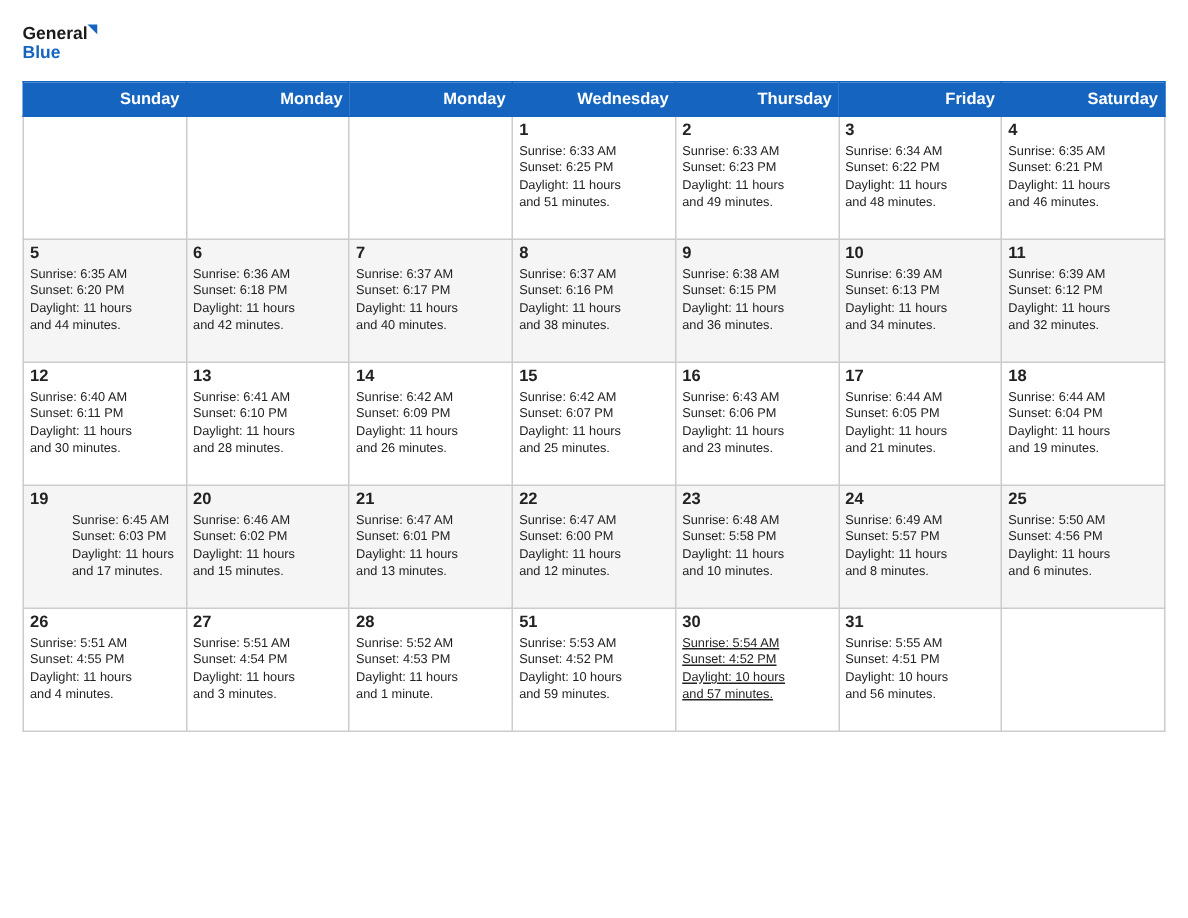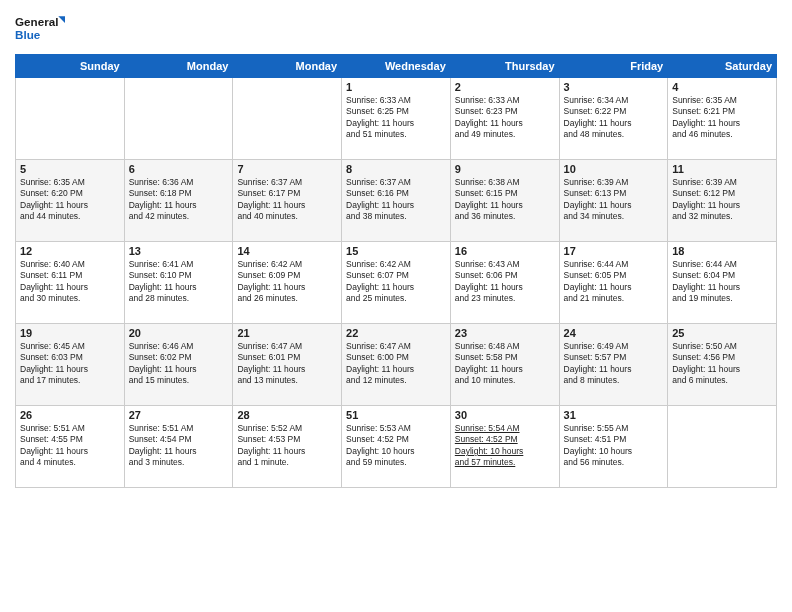--- a/index.html
+++ b/index.html
@@ -243,21 +243,21 @@
             <span class="day-number">18</span>
             <div class="day-info" style="white-space: pre-line;">Sunrise: 6:44 AM
 Sunset: 6:04 PM
 Daylight: 11 hours
 and 19 minutes.</div>
           </td>
         </tr>
         <tr>
           <td>
             <span class="day-number">19</span>
-            <div class="day-info" style="white-space: pre-line;">Sunrise: 6:45 AM
+            <div class="day-info" style="white-space: pre-line; margin-left: 28px;">Sunrise: 6:45 AM
 Sunset: 6:03 PM
 Daylight: 11 hours
 and 17 minutes.</div>
           </td>
           <td>
             <span class="day-number">20</span>
             <div class="day-info" style="white-space: pre-line;">Sunrise: 6:46 AM
 Sunset: 6:02 PM
 Daylight: 11 hours
 and 15 minutes.</div>

